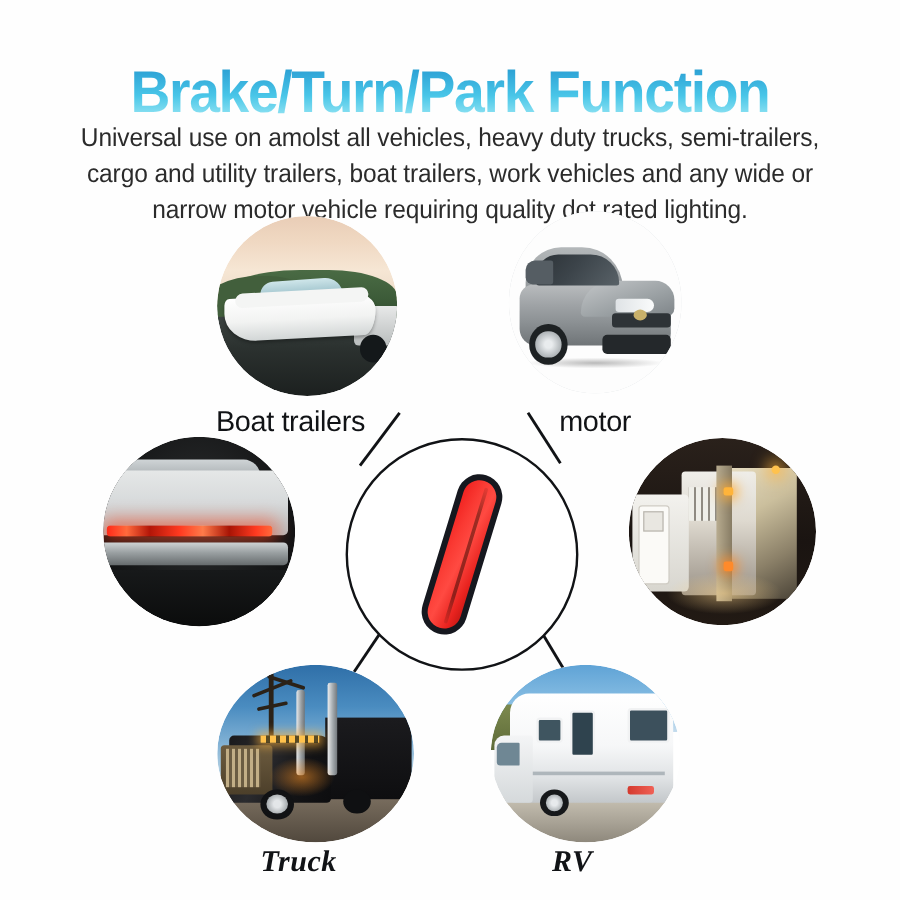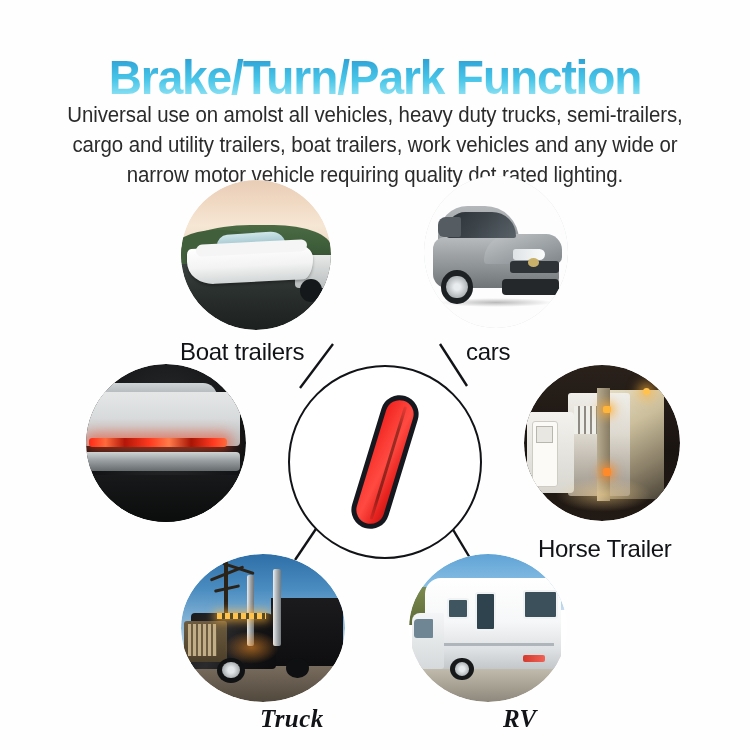--- a/index.html
+++ b/index.html
@@ -135,21 +135,20 @@
     color: #111316;
     white-space: nowrap;
     letter-spacing: -0.3px;
   }
   .label-serif {
     font-family: "Liberation Serif", serif;
     font-style: italic;
     font-weight: bold;
     font-size: 25px;
     letter-spacing: 0.4px;
-    margin-left: 43px;
   }
 
   
   .scene { position:absolute; inset:0; }
 
   
   .boat-sky { position:absolute; left:0; top:0; width:100%; height:50%;
     background:linear-gradient(to bottom,#e9cdb6 0%,#f0d9c3 30%,#f6e6d4 60%,#ead8c4 100%); }
   .boat-trees { position:absolute; left:0; top:30%; width:100%; height:28%;
     background:linear-gradient(to bottom,#4a6b44 0%,#3d5c39 55%,#32492f 100%);
@@ -352,21 +351,21 @@
           <div class="car-glass2"></div>
           <div class="car-light"></div>
           <div class="car-grille"></div>
           <div class="car-emblem"></div>
           <div class="car-lower"></div>
           <div class="car-wheel"></div>
           <div class="car-rim"></div>
         </div>
       </div>
     </div>
-    <div class="label" style="left:466px; top:178px;">cars</div>
+    <div class="label" style="left:466px; top:178px;">motor</div>
 
     <div class="node" style="left:86px; top:204px; width:160px; height:158px;">
       <div class="photo">
         <div class="scene">
           <div class="pk-bg"></div>
           <div class="pk-window"></div>
           <div class="pk-body"></div>
           <div class="pk-strip"></div>
           <div class="pk-bumper"></div>
           <div class="pk-dark"></div>
@@ -385,21 +384,20 @@
           <div class="ht-door"></div>
           <div class="ht-win"></div>
           <div class="ht-doorpanel"></div>
           <div class="ht-lamp1"></div>
           <div class="ht-lamp2"></div>
           <div class="ht-lamp3"></div>
           <div class="ht-glow"></div>
         </div>
       </div>
     </div>
-    <div class="label" style="left:538px; top:375px;">Horse Trailer</div>
 
     <div class="node" style="left:181px; top:394px; width:164px; height:148px;">
       <div class="photo">
         <div class="scene">
           <div class="tk-sky"></div>
           <div class="tk-ground"></div>
           <div class="tk-branch" style="left:26%; top:3%; width:4px; height:46%;"></div>
           <div class="tk-branch" style="left:17%; top:12%; width:22%; height:3px; transform:rotate(-22deg);"></div>
           <div class="tk-branch" style="left:25%; top:9%; width:20%; height:3px; transform:rotate(18deg);"></div>
           <div class="tk-branch" style="left:20%; top:22%; width:16%; height:3px; transform:rotate(-12deg);"></div>

